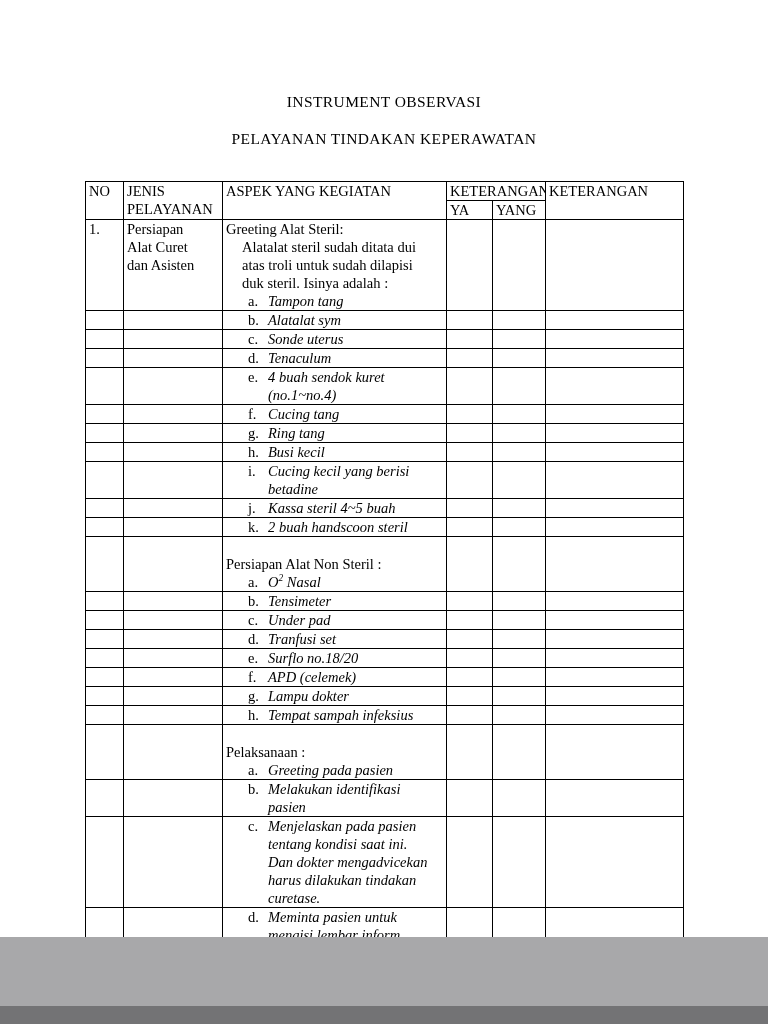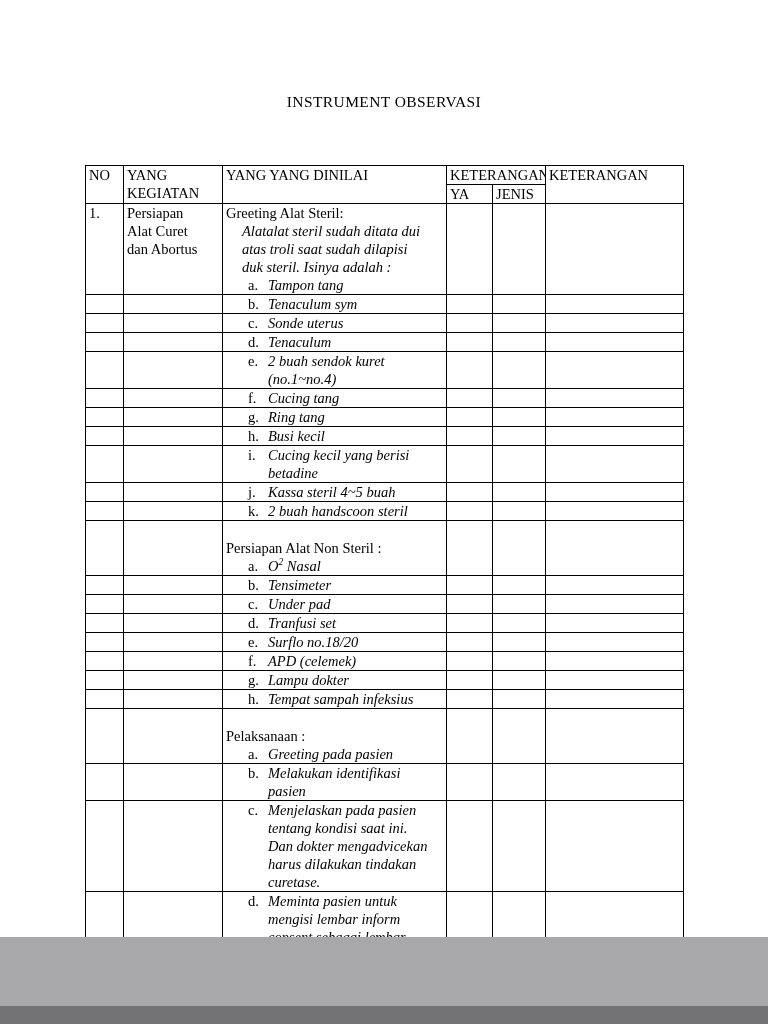--- a/index.html
+++ b/index.html
@@ -22,40 +22,40 @@
     font-size: 15.5px;
     letter-spacing: 0.4px;
     white-space: nowrap;
   }
   .title1 { top: 93px; }
   .title2 { top: 130px; }
 
   table.doc-table {
     position: absolute;
     left: 85px;
-    top: 165px;
+    top: 181px;
     width: 598px;
     border-collapse: collapse;
     table-layout: fixed;
     font-size: 14.5px;
     line-height: 18px;
   }
   .doc-table th, .doc-table td {
     border: 1px solid #000000;
     padding: 0 3px;
     vertical-align: top;
     text-align: left;
     font-weight: normal;
     overflow: hidden;
   }
   .doc-table th { white-space: normal; }
   .hdr-nowrap { white-space: nowrap; }
 
   .jenis-line, .aspek-heading, .aspek-para div, .item-lines div { white-space: nowrap; }
-  .aspek-para div { margin-left: 16px; font-style: italic; }
+  .aspek-para div { margin-left: 16px; }
   .aspek-item { display: flex; margin-left: 22px; }
   .item-marker { flex: 0 0 20px; }
   .item-lines { flex: 1 1 auto; min-width: 0; font-style: italic; }
   .blank-line { height: 18px; }
   sup { font-size: 9.5px; line-height: 0; }
 
   .viewer-gap {
     position: absolute;
     left: 0;
     top: 937px;
@@ -71,77 +71,78 @@
     height: 18px;
     background: #737375;
   }
 </style>
 </head>
 <body>
 
 <div class="canvas">
 
   <div class="title title1">INSTRUMENT OBSERVASI</div>
+  <div class="title title2">PELAYANAN TINDAKAN KEPERAWATAN</div>
 
   <table class="doc-table">
     <colgroup>
       <col style="width:38px">
       <col style="width:99px">
       <col style="width:224px">
       <col style="width:46px">
       <col style="width:53px">
       <col style="width:138px">
     </colgroup>
     <thead>
       <tr>
         <th rowspan="2">NO</th>
-        <th rowspan="2">YANG KEGIATAN</th>
-        <th rowspan="2" class="hdr-nowrap">YANG YANG DINILAI</th>
+        <th rowspan="2">JENIS PELAYANAN</th>
+        <th rowspan="2" class="hdr-nowrap">ASPEK YANG KEGIATAN</th>
         <th colspan="2" class="hdr-nowrap">KETERANGAN</th>
         <th rowspan="2" class="hdr-nowrap">KETERANGAN</th>
       </tr>
       <tr>
         <th class="hdr-nowrap">YA</th>
-        <th class="hdr-nowrap">JENIS</th>
+        <th class="hdr-nowrap">YANG</th>
       </tr>
     </thead>
     <tbody id="table-body">
         <tr>
           <td>1.</td>
           <td>
             <div class="jenis-line">Persiapan</div>
             <div class="jenis-line">Alat Curet</div>
-            <div class="jenis-line">dan Abortus</div>
+            <div class="jenis-line">dan Asisten</div>
           </td>
           <td>
             <div class="aspek-heading">Greeting Alat Steril:</div>
             <div class="aspek-para">
               <div>Alatalat steril sudah ditata dui</div>
-              <div>atas troli saat sudah dilapisi</div>
+              <div>atas troli untuk sudah dilapisi</div>
               <div>duk steril. Isinya adalah :</div>
             </div>
             <div class="aspek-item">
               <span class="item-marker">a.</span>
               <span class="item-lines">
                 <div>Tampon tang</div>
               </span>
             </div>
           </td>
           <td></td>
           <td></td>
           <td></td>
         </tr>
         <tr>
           <td></td>
           <td></td>
           <td>
             <div class="aspek-item">
               <span class="item-marker">b.</span>
               <span class="item-lines">
-                <div>Tenaculum sym</div>
+                <div>Alatalat sym</div>
               </span>
             </div>
           </td>
           <td></td>
           <td></td>
           <td></td>
         </tr>
         <tr>
           <td></td>
           <td></td>
@@ -172,21 +173,21 @@
           <td></td>
           <td></td>
         </tr>
         <tr>
           <td></td>
           <td></td>
           <td>
             <div class="aspek-item">
               <span class="item-marker">e.</span>
               <span class="item-lines">
-                <div>2 buah sendok kuret</div>
+                <div>4 buah sendok kuret</div>
                 <div>(no.1~no.4)</div>
               </span>
             </div>
           </td>
           <td></td>
           <td></td>
           <td></td>
         </tr>
         <tr>
           <td></td>

